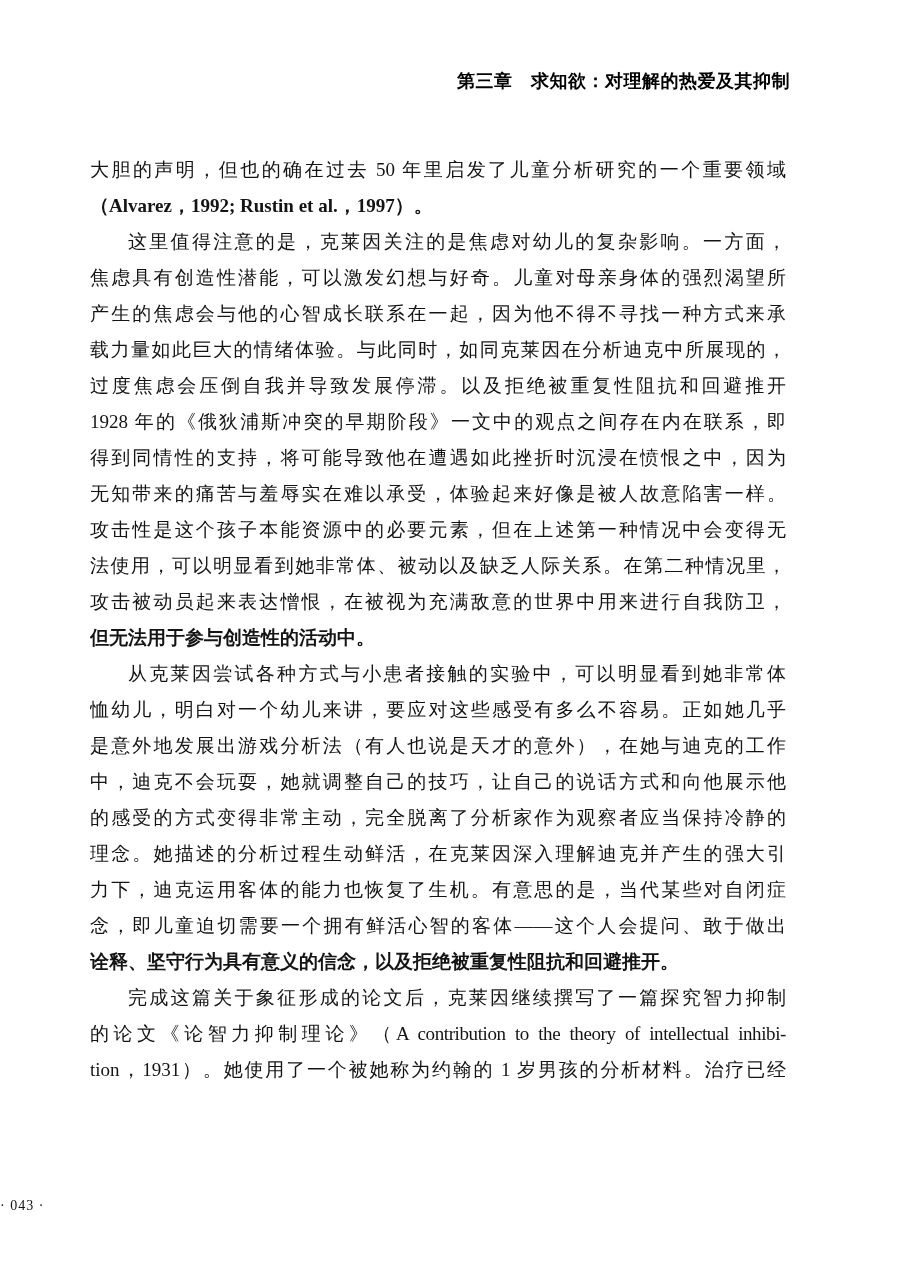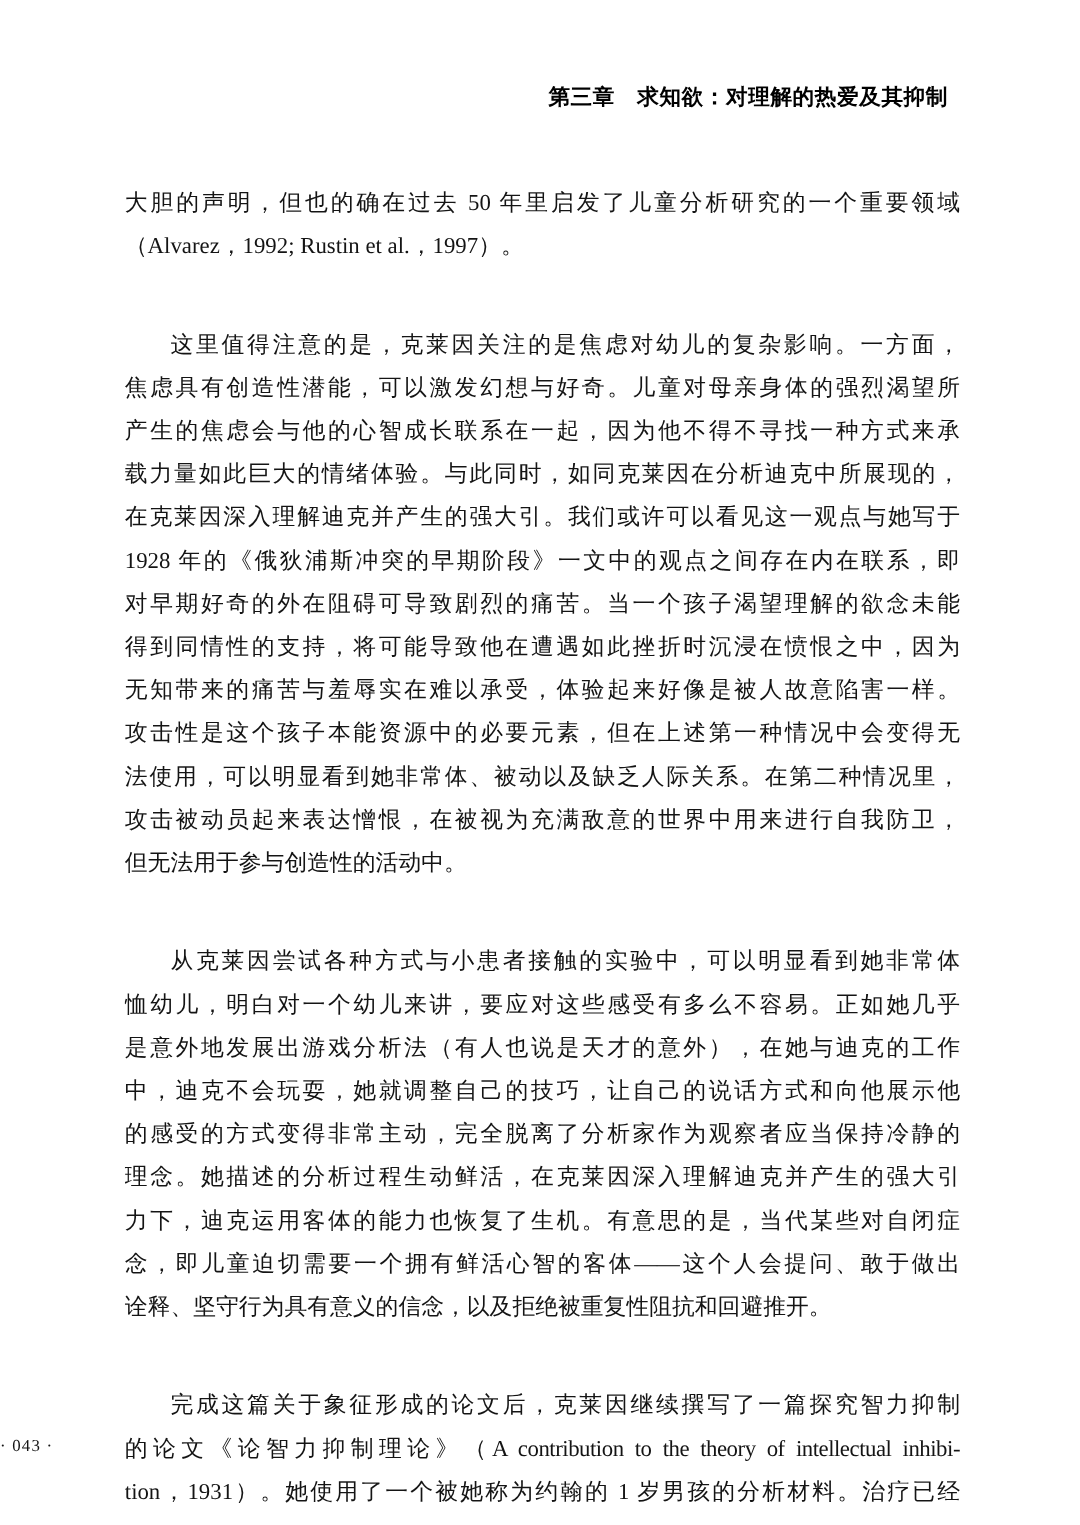--- a/index.html
+++ b/index.html
@@ -21,34 +21,34 @@
     text-align: right;
     font-family: "Liberation Sans", "DejaVu Sans", sans-serif;
     font-weight: 700;
     font-size: 18px;
     line-height: 26px;
     letter-spacing: 0.5px;
     color: #000000;
   }
   .body-text {
     position: absolute;
-    left: 104px;
+    left: 90px;
     top: 152px;
     width: 696px;
   }
   .line {
     height: 36px;
     line-height: 36px;
     font-size: 19px;
     text-align: justify;
     text-align-last: justify;
     overflow: hidden;
   }
-  .line.indent { padding-left: 38px; margin-top: 46px; }
-  .line.para-end { text-align: right; text-align-last: left; }
+  .line.indent { padding-left: 38px; }
+  .line.para-end { text-align: right; text-align-last: left; font-weight: bold; }
   .line.latin-tight { letter-spacing: -0.4px; }
   .folio {
     position: absolute;
     top: 1196px;
     left: 0;
     width: 900px;
     font-size: 14px;
     line-height: 20px;
     letter-spacing: 1px;
     color: #141414;
@@ -61,23 +61,22 @@
 
   <div class="running-head">第三章　求知欲：对理解的热爱及其抑制</div>
 
   <div class="body-text">
     <div class="line">大胆的声明，但也的确在过去 50 年里启发了儿童分析研究的一个重要领域</div>
     <div class="line para-end">（Alvarez，1992; Rustin et al.，1997）。</div>
     <div class="line indent">这里值得注意的是，克莱因关注的是焦虑对幼儿的复杂影响。一方面，</div>
     <div class="line">焦虑具有创造性潜能，可以激发幻想与好奇。儿童对母亲身体的强烈渴望所</div>
     <div class="line">产生的焦虑会与他的心智成长联系在一起，因为他不得不寻找一种方式来承</div>
     <div class="line">载力量如此巨大的情绪体验。与此同时，如同克莱因在分析迪克中所展现的，</div>
-    <div class="line">在克莱因深入理解迪克并产生的强大引。我们或许可以看见这一观点与她写于</div>
+    <div class="line">过度焦虑会压倒自我并导致发展停滞。以及拒绝被重复性阻抗和回避推开</div>
     <div class="line">1928 年的《俄狄浦斯冲突的早期阶段》一文中的观点之间存在内在联系，即</div>
-    <div class="line">对早期好奇的外在阻碍可导致剧烈的痛苦。当一个孩子渴望理解的欲念未能</div>
     <div class="line">得到同情性的支持，将可能导致他在遭遇如此挫折时沉浸在愤恨之中，因为</div>
     <div class="line">无知带来的痛苦与羞辱实在难以承受，体验起来好像是被人故意陷害一样。</div>
     <div class="line">攻击性是这个孩子本能资源中的必要元素，但在上述第一种情况中会变得无</div>
     <div class="line">法使用，可以明显看到她非常体、被动以及缺乏人际关系。在第二种情况里，</div>
     <div class="line">攻击被动员起来表达憎恨，在被视为充满敌意的世界中用来进行自我防卫，</div>
     <div class="line para-end">但无法用于参与创造性的活动中。</div>
     <div class="line indent">从克莱因尝试各种方式与小患者接触的实验中，可以明显看到她非常体</div>
     <div class="line">恤幼儿，明白对一个幼儿来讲，要应对这些感受有多么不容易。正如她几乎</div>
     <div class="line">是意外地发展出游戏分析法（有人也说是天才的意外），在她与迪克的工作</div>
     <div class="line">中，迪克不会玩耍，她就调整自己的技巧，让自己的说话方式和向他展示他</div>

